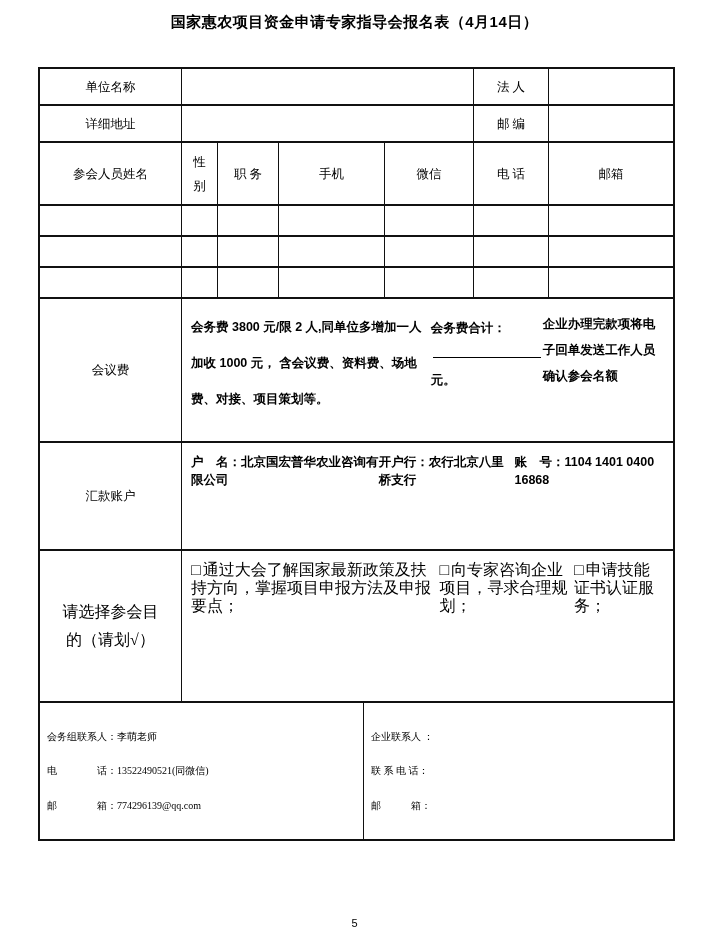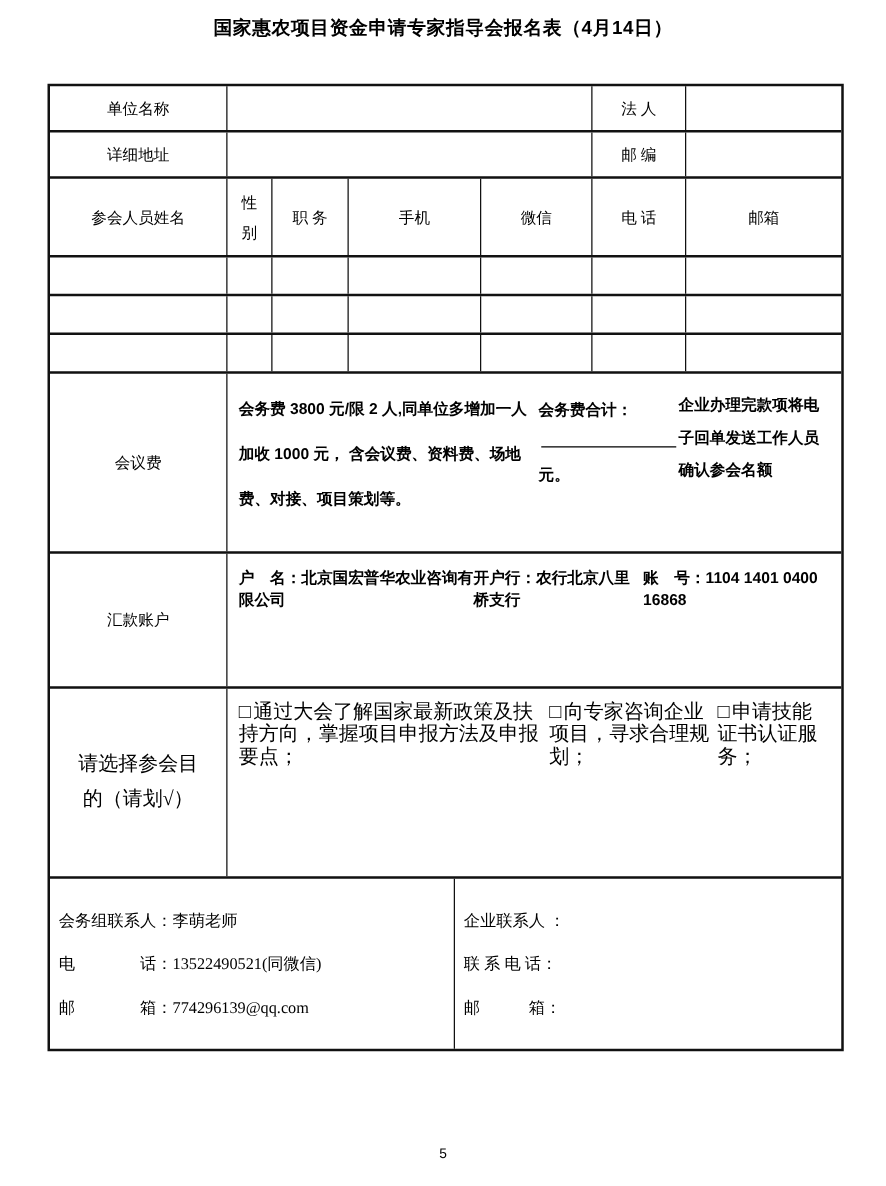--- a/index.html
+++ b/index.html
@@ -60,21 +60,21 @@
   .account-cell{height:106px;justify-content:space-evenly;}
   .account-cell p{margin:0;line-height:18px;}
   .purpose-cell{height:150px;justify-content:center;font-size:16px;}
   .purpose-cell p{margin:0;line-height:18px;}
   .purpose-label{line-height:28px;padding:0 20px;}
   .contact-row{height:136px;}
   .c-contact-left{width:324px;flex:0 0 324px;}
   .c-contact-right{width:309px;flex:1 1 auto;}
   .contact-cell{
     flex-direction:column;align-items:flex-start;justify-content:space-evenly;
-    text-align:left;padding:8px 6px 8px 7px;font-size:13px;
+    text-align:left;padding:8px 6px 8px 7px;font-size:10px;
   }
   .contact-cell p{margin:0;line-height:18px;}
   .page-number{
     position:absolute;top:917px;left:0;width:100%;
     text-align:center;font-size:11px;
     font-family:"Liberation Sans","DejaVu Sans",sans-serif;
   }
   .chk{display:inline-block;margin-right:2px;}
 </style>
 </head>

